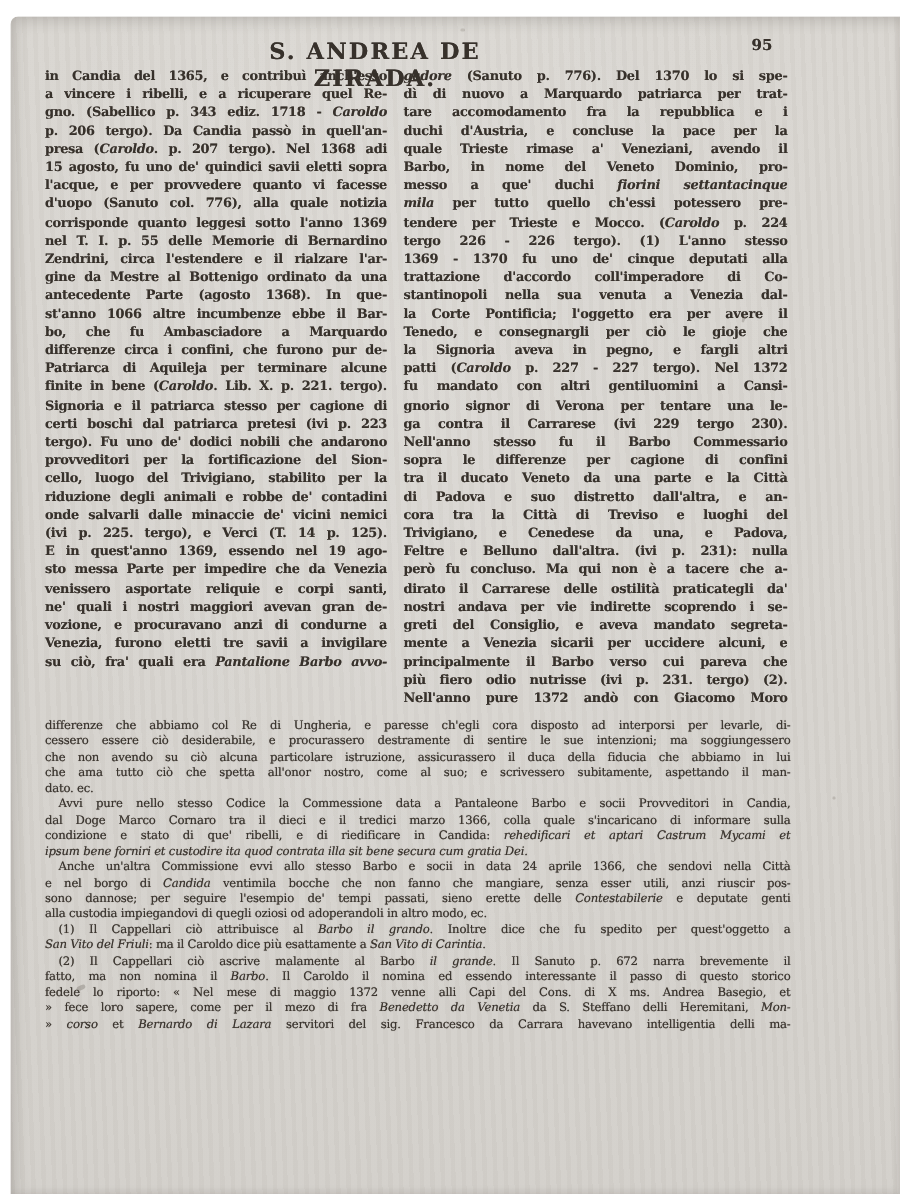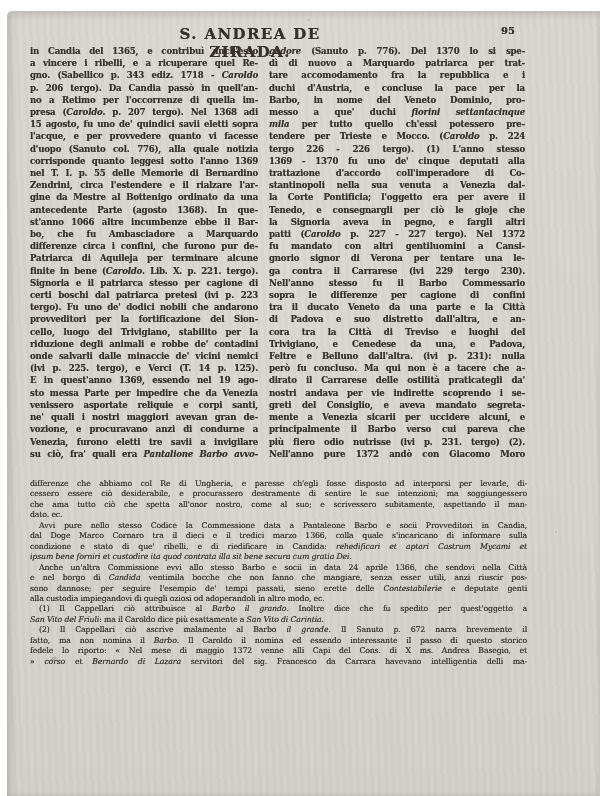--- a/index.html
+++ b/index.html
@@ -60,21 +60,20 @@
   <div class="hdr">
     <span class="hdr-title">S. ANDREA DE ZIRADA.</span>
     <span class="hdr-no">95</span>
   </div>
 
   <div class="col col-left">
       <div class="ln"><span>in Candia del 1365, e contribuì anch'esso</span></div>
       <div class="ln"><span>a vincere i ribelli, e a ricuperare quel Re-</span></div>
       <div class="ln"><span>gno. (Sabellico p. 343 ediz. 1718 - </span><span class="it">Caroldo</span></div>
       <div class="ln"><span>p. 206 tergo). Da Candia passò in quell'an-</span></div>
-      <div class="ln"><span>no a Retimo per l'occorrenze di quella im-</span></div>
       <div class="ln"><span>presa (</span><span class="it">Caroldo</span><span>. p. 207 tergo). Nel 1368 adi</span></div>
       <div class="ln"><span>15 agosto, fu uno de' quindici savii eletti sopra</span></div>
       <div class="ln"><span>l'acque, e per provvedere quanto vi facesse</span></div>
       <div class="ln"><span>d'uopo (Sanuto col. 776), alla quale notizia</span></div>
       <div class="ln"><span>corrisponde quanto leggesi sotto l'anno 1369</span></div>
       <div class="ln"><span>nel T. I. p. 55 delle Memorie di Bernardino</span></div>
       <div class="ln"><span>Zendrini, circa l'estendere e il rialzare l'ar-</span></div>
       <div class="ln"><span>gine da Mestre al Bottenigo ordinato da una</span></div>
       <div class="ln"><span>antecedente Parte (agosto 1368). In que-</span></div>
       <div class="ln"><span>st'anno 1066 altre incumbenze ebbe il Bar-</span></div>
@@ -96,20 +95,21 @@
       <div class="ln"><span>ne' quali i nostri maggiori avevan gran de-</span></div>
       <div class="ln"><span>vozione, e procuravano anzi di condurne a</span></div>
       <div class="ln"><span>Venezia, furono eletti tre savii a invigilare</span></div>
       <div class="ln"><span>su ciò, fra' quali era </span><span class="it">Pantalione Barbo avvo-</span></div>
     </div>
   <div class="col col-right">
       <div class="ln"><span class="it">gadore</span><span> (Sanuto p. 776). Del 1370 lo si spe-</span></div>
       <div class="ln"><span>dì di nuovo a Marquardo patriarca per trat-</span></div>
       <div class="ln"><span>tare accomodamento fra la repubblica e i</span></div>
       <div class="ln"><span>duchi d'Austria, e concluse la pace per la</span></div>
+      <div class="ln"><span>quale Trieste rimase a' Veneziani, avendo il</span></div>
       <div class="ln"><span>Barbo, in nome del Veneto Dominio, pro-</span></div>
       <div class="ln"><span>messo a que' duchi </span><span class="it">fiorini settantacinque</span></div>
       <div class="ln"><span class="it">mila</span><span> per tutto quello ch'essi potessero pre-</span></div>
       <div class="ln"><span>tendere per Trieste e Mocco. (</span><span class="it">Caroldo</span><span> p. 224</span></div>
       <div class="ln"><span>tergo 226 - 226 tergo). (1) L'anno stesso</span></div>
       <div class="ln"><span>1369 - 1370 fu uno de' cinque deputati alla</span></div>
       <div class="ln"><span>trattazione d'accordo coll'imperadore di Co-</span></div>
       <div class="ln"><span>stantinopoli nella sua venuta a Venezia dal-</span></div>
       <div class="ln"><span>la Corte Pontificia; l'oggetto era per avere il</span></div>
       <div class="ln"><span>Tenedo, e consegnargli per ciò le gioje che</span></div>
@@ -129,37 +129,39 @@
       <div class="ln"><span>dirato il Carrarese delle ostilità praticategli da'</span></div>
       <div class="ln"><span>nostri andava per vie indirette scoprendo i se-</span></div>
       <div class="ln"><span>greti del Consiglio, e aveva mandato segreta-</span></div>
       <div class="ln"><span>mente a Venezia sicarii per uccidere alcuni, e</span></div>
       <div class="ln"><span>principalmente il Barbo verso cui pareva che</span></div>
       <div class="ln"><span>più fiero odio nutrisse (ivi p. 231. tergo) (2).</span></div>
       <div class="ln"><span>Nell'anno pure 1372 andò con Giacomo Moro</span></div>
     </div>
 
   <div class="footnotes">
-      <div class="ln"><span>differenze che abbiamo col Re di Ungheria, e paresse ch'egli fosse disposto ad interporsi per levarle, di-</span></div>
+      <div class="ln"><span>differenze che abbiamo col Re di Ungheria, e paresse ch'egli cora disposto ad interporsi per levarle, di-</span></div>
       <div class="ln"><span>cessero essere ciò desiderabile, e procurassero destramente di sentire le sue intenzioni; ma soggiungessero</span></div>
+      <div class="ln"><span>che non avendo su ciò alcuna particolare istruzione, assicurassero il duca della fiducia che abbiamo in lui</span></div>
       <div class="ln"><span>che ama tutto ciò che spetta all'onor nostro, come al suo; e scrivessero subitamente, aspettando il man-</span></div>
       <div class="ln nj"><span>dato. ec.</span></div>
       <div class="ln ind"><span>Avvi pure nello stesso Codice la Commessione data a Pantaleone Barbo e socii Provveditori in Candia,</span></div>
       <div class="ln"><span>dal Doge Marco Cornaro tra il dieci e il tredici marzo 1366, colla quale s'incaricano di informare sulla</span></div>
       <div class="ln"><span>condizione e stato di que' ribelli, e di riedificare in Candida: </span><span class="it">rehedificari et aptari Castrum Mycami et</span></div>
       <div class="ln nj"><span class="it">ipsum bene forniri et custodire ita quod contrata illa sit bene secura cum gratia Dei.</span></div>
       <div class="ln ind"><span>Anche un'altra Commissione evvi allo stesso Barbo e socii in data 24 aprile 1366, che sendovi nella Città</span></div>
       <div class="ln"><span>e nel borgo di </span><span class="it">Candida</span><span> ventimila bocche che non fanno che mangiare, senza esser utili, anzi riuscir pos-</span></div>
       <div class="ln"><span>sono dannose; per seguire l'esempio de' tempi passati, sieno erette delle </span><span class="it">Contestabilerie</span><span> e deputate genti</span></div>
       <div class="ln nj"><span>alla custodia impiegandovi di quegli oziosi od adoperandoli in altro modo, ec.</span></div>
       <div class="ln ind"><span>(1) Il Cappellari ciò attribuisce al </span><span class="it">Barbo il grando</span><span>. Inoltre dice che fu spedito per quest'oggetto a</span></div>
       <div class="ln nj"><span class="it">San Vito del Friuli</span><span>: ma il Caroldo dice più esattamente a </span><span class="it">San Vito di Carintia</span><span>.</span></div>
       <div class="ln ind"><span>(2) Il Cappellari ciò ascrive malamente al Barbo </span><span class="it">il grande</span><span>. Il Sanuto p. 672 narra brevemente il</span></div>
       <div class="ln"><span>fatto, ma non nomina il </span><span class="it">Barbo</span><span>. Il Caroldo il nomina ed essendo interessante il passo di questo storico</span></div>
       <div class="ln"><span>fedele lo riporto: « Nel mese di maggio 1372 venne alli Capi del Cons. di X ms. Andrea Basegio, et</span></div>
+      <div class="ln"><span>» fece loro sapere, come per il mezo di fra </span><span class="it">Benedetto da Venetia</span><span> da S. Steffano delli Heremitani, </span><span class="it">Mon-</span></div>
       <div class="ln"><span>» </span><span class="it">corso</span><span> et </span><span class="it">Bernardo di Lazara</span><span> servitori del sig. Francesco da Carrara havevano intelligentia delli ma-</span></div>
     </div>
 
   <div class="speck s1"></div>
   <div class="speck s2"></div>
   <div class="speck s3"></div>
   <div class="speck s4"></div>
 </div>
 
 </body></html>

